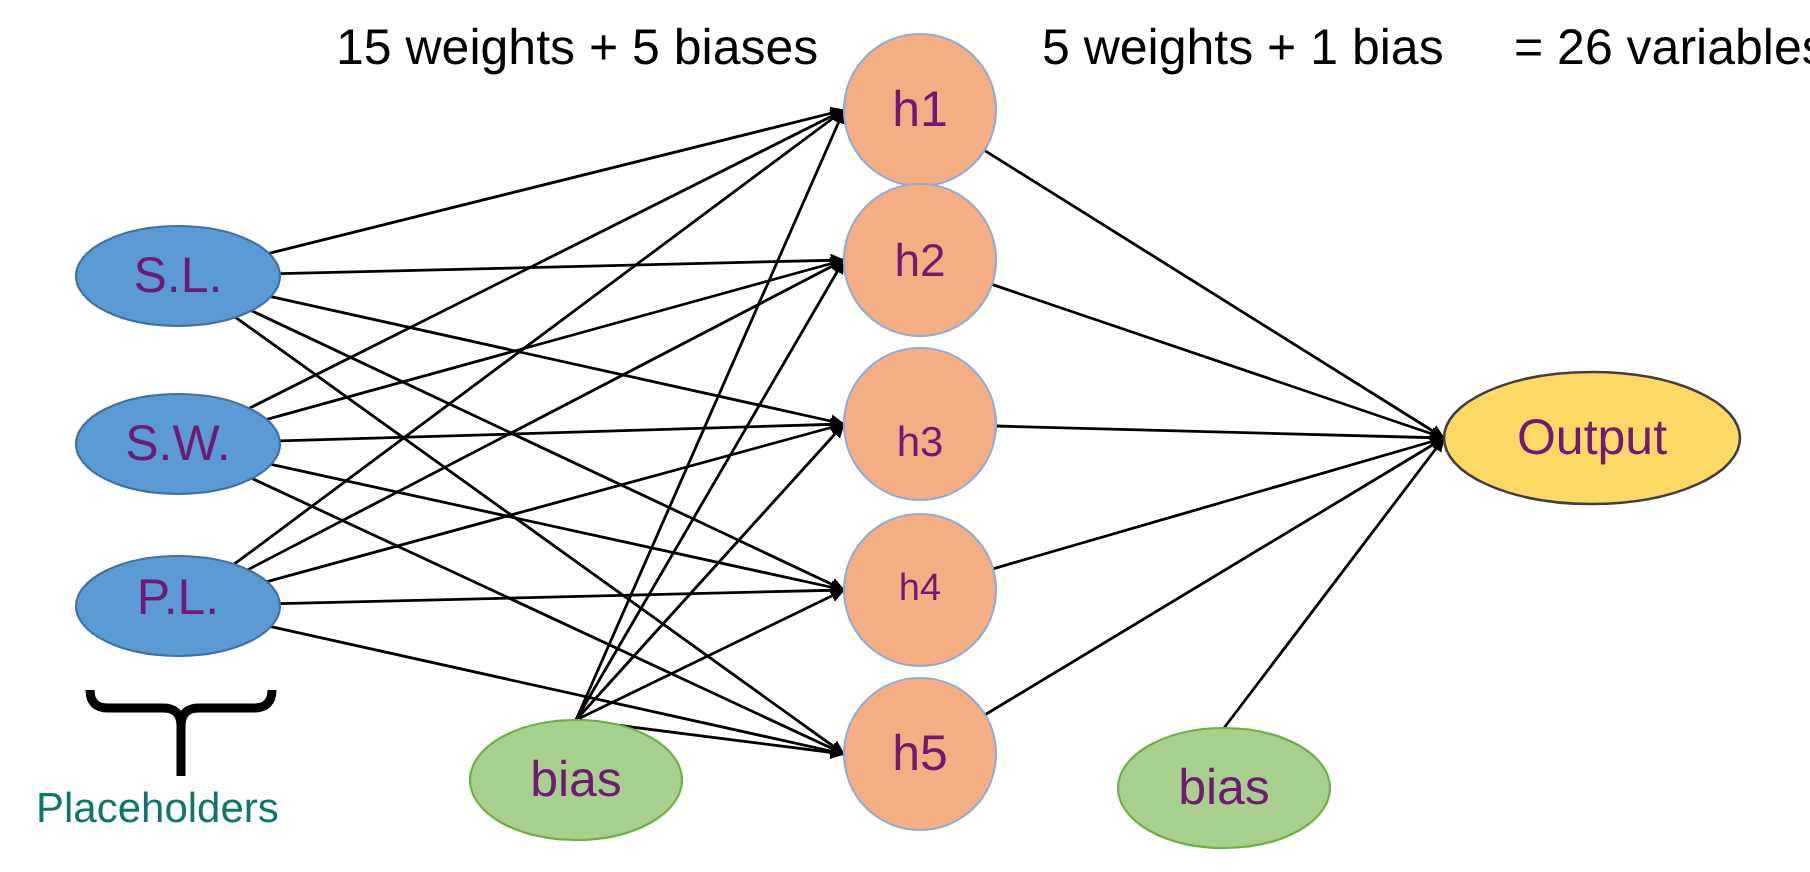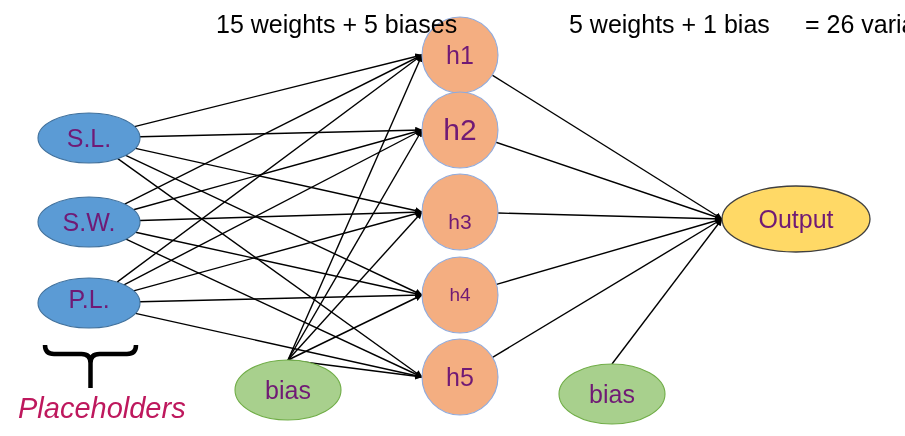--- a/index.html
+++ b/index.html
@@ -30,29 +30,27 @@
     color: #701a75;
     pointer-events: none;
     white-space: nowrap;
   }
   .caption {
     position: absolute;
     color: #000000;
     white-space: nowrap;
     font-size: 25px;
     line-height: 1;
-    margin-left: 48px;
   }
   .ph-label {
     position: absolute;
-    color: #be185d;
+    color: #0f766e;
     white-space: nowrap;
-    font-size: 29px;
+    font-size: 21px;
     line-height: 1;
-    font-style: italic;
   }
 </style>
 </head>
 <body>
 
 <div id="canvas">
 
   <svg id="wires" viewBox="0 0 905 436">
     <defs>
       <marker id="arrow" viewBox="0 0 10 10" refX="9.2" refY="5" markerWidth="5.2" markerHeight="5.2" orient="auto-start-reverse">
@@ -110,21 +108,21 @@
         <path d="M 45 345 Q 45 354 54 354 L 81.5 354 Q 90.5 354 90.5 363 Q 90.5 354 99.5 354 L 127 354 Q 136 354 136 345" fill="none" stroke="#000000" stroke-width="4.5" stroke-linecap="butt"></path>
         <line x1="90.5" y1="363" x2="90.5" y2="388" stroke="#000000" stroke-width="4.5"></line>
       </g>
   </svg>
 
   <div id="node-text-layer">
       <div class="node-label" style="left: 38px; top: 113px; width: 102px; height: 50px; font-size: 25px;">S.L.</div>
       <div class="node-label" style="left: 38px; top: 197px; width: 102px; height: 50px; font-size: 25px;">S.W.</div>
       <div class="node-label" style="left: 38px; top: 274px; width: 102px; height: 50px; font-size: 25px;">P.L.</div>
       <div class="node-label" style="left: 422px; top: 17px; width: 76px; height: 76px; font-size: 25px;">h1</div>
-      <div class="node-label" style="left: 422px; top: 92px; width: 76px; height: 76px; font-size: 30px;">h2</div>
+      <div class="node-label" style="left: 422px; top: 92px; width: 76px; height: 76px; font-size: 23px;">h2</div>
       <div class="node-label" style="left: 422px; top: 184px; width: 76px; height: 76px; font-size: 21px;">h3</div>
       <div class="node-label" style="left: 422px; top: 257px; width: 76px; height: 76px; font-size: 19px;">h4</div>
       <div class="node-label" style="left: 422px; top: 339px; width: 76px; height: 76px; font-size: 25px;">h5</div>
       <div class="node-label" style="left: 722px; top: 186px; width: 148px; height: 66px; font-size: 25px;">Output</div>
       <div class="node-label" style="left: 235px; top: 360px; width: 106px; height: 60px; font-size: 25px;">bias</div>
       <div class="node-label" style="left: 559px; top: 364px; width: 106px; height: 60px; font-size: 25px;">bias</div>
     </div>
 
   <div class="caption" style="left:168px; top:12px;">15 weights + 5 biases</div>
 

